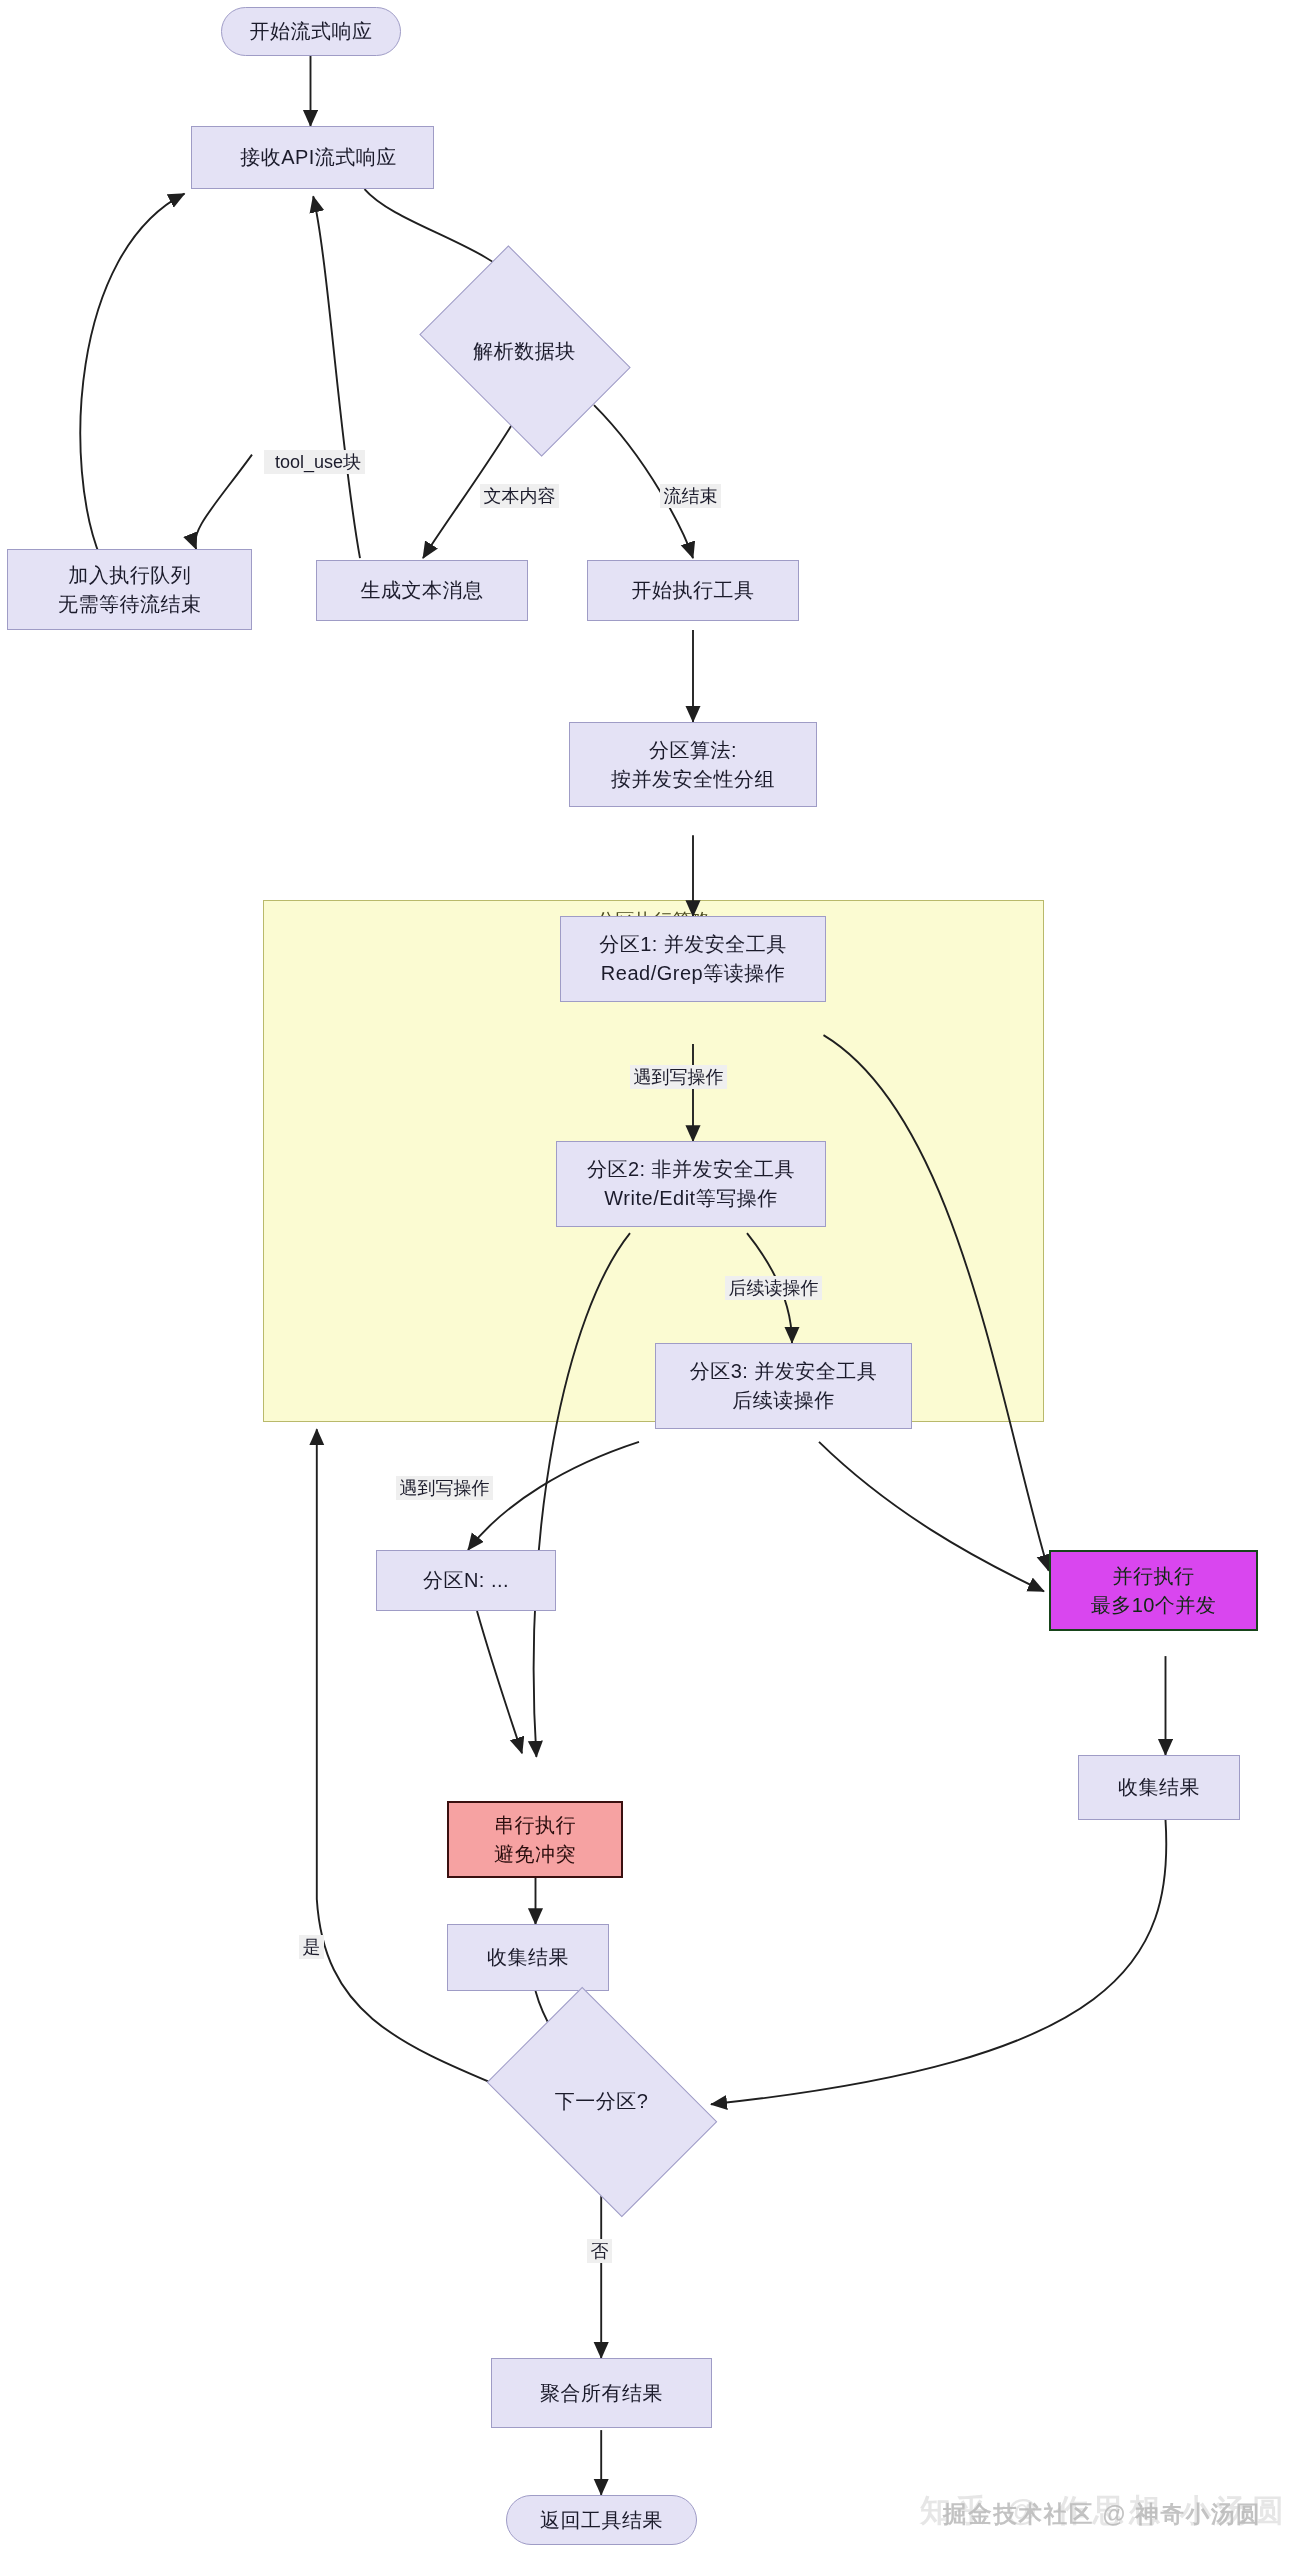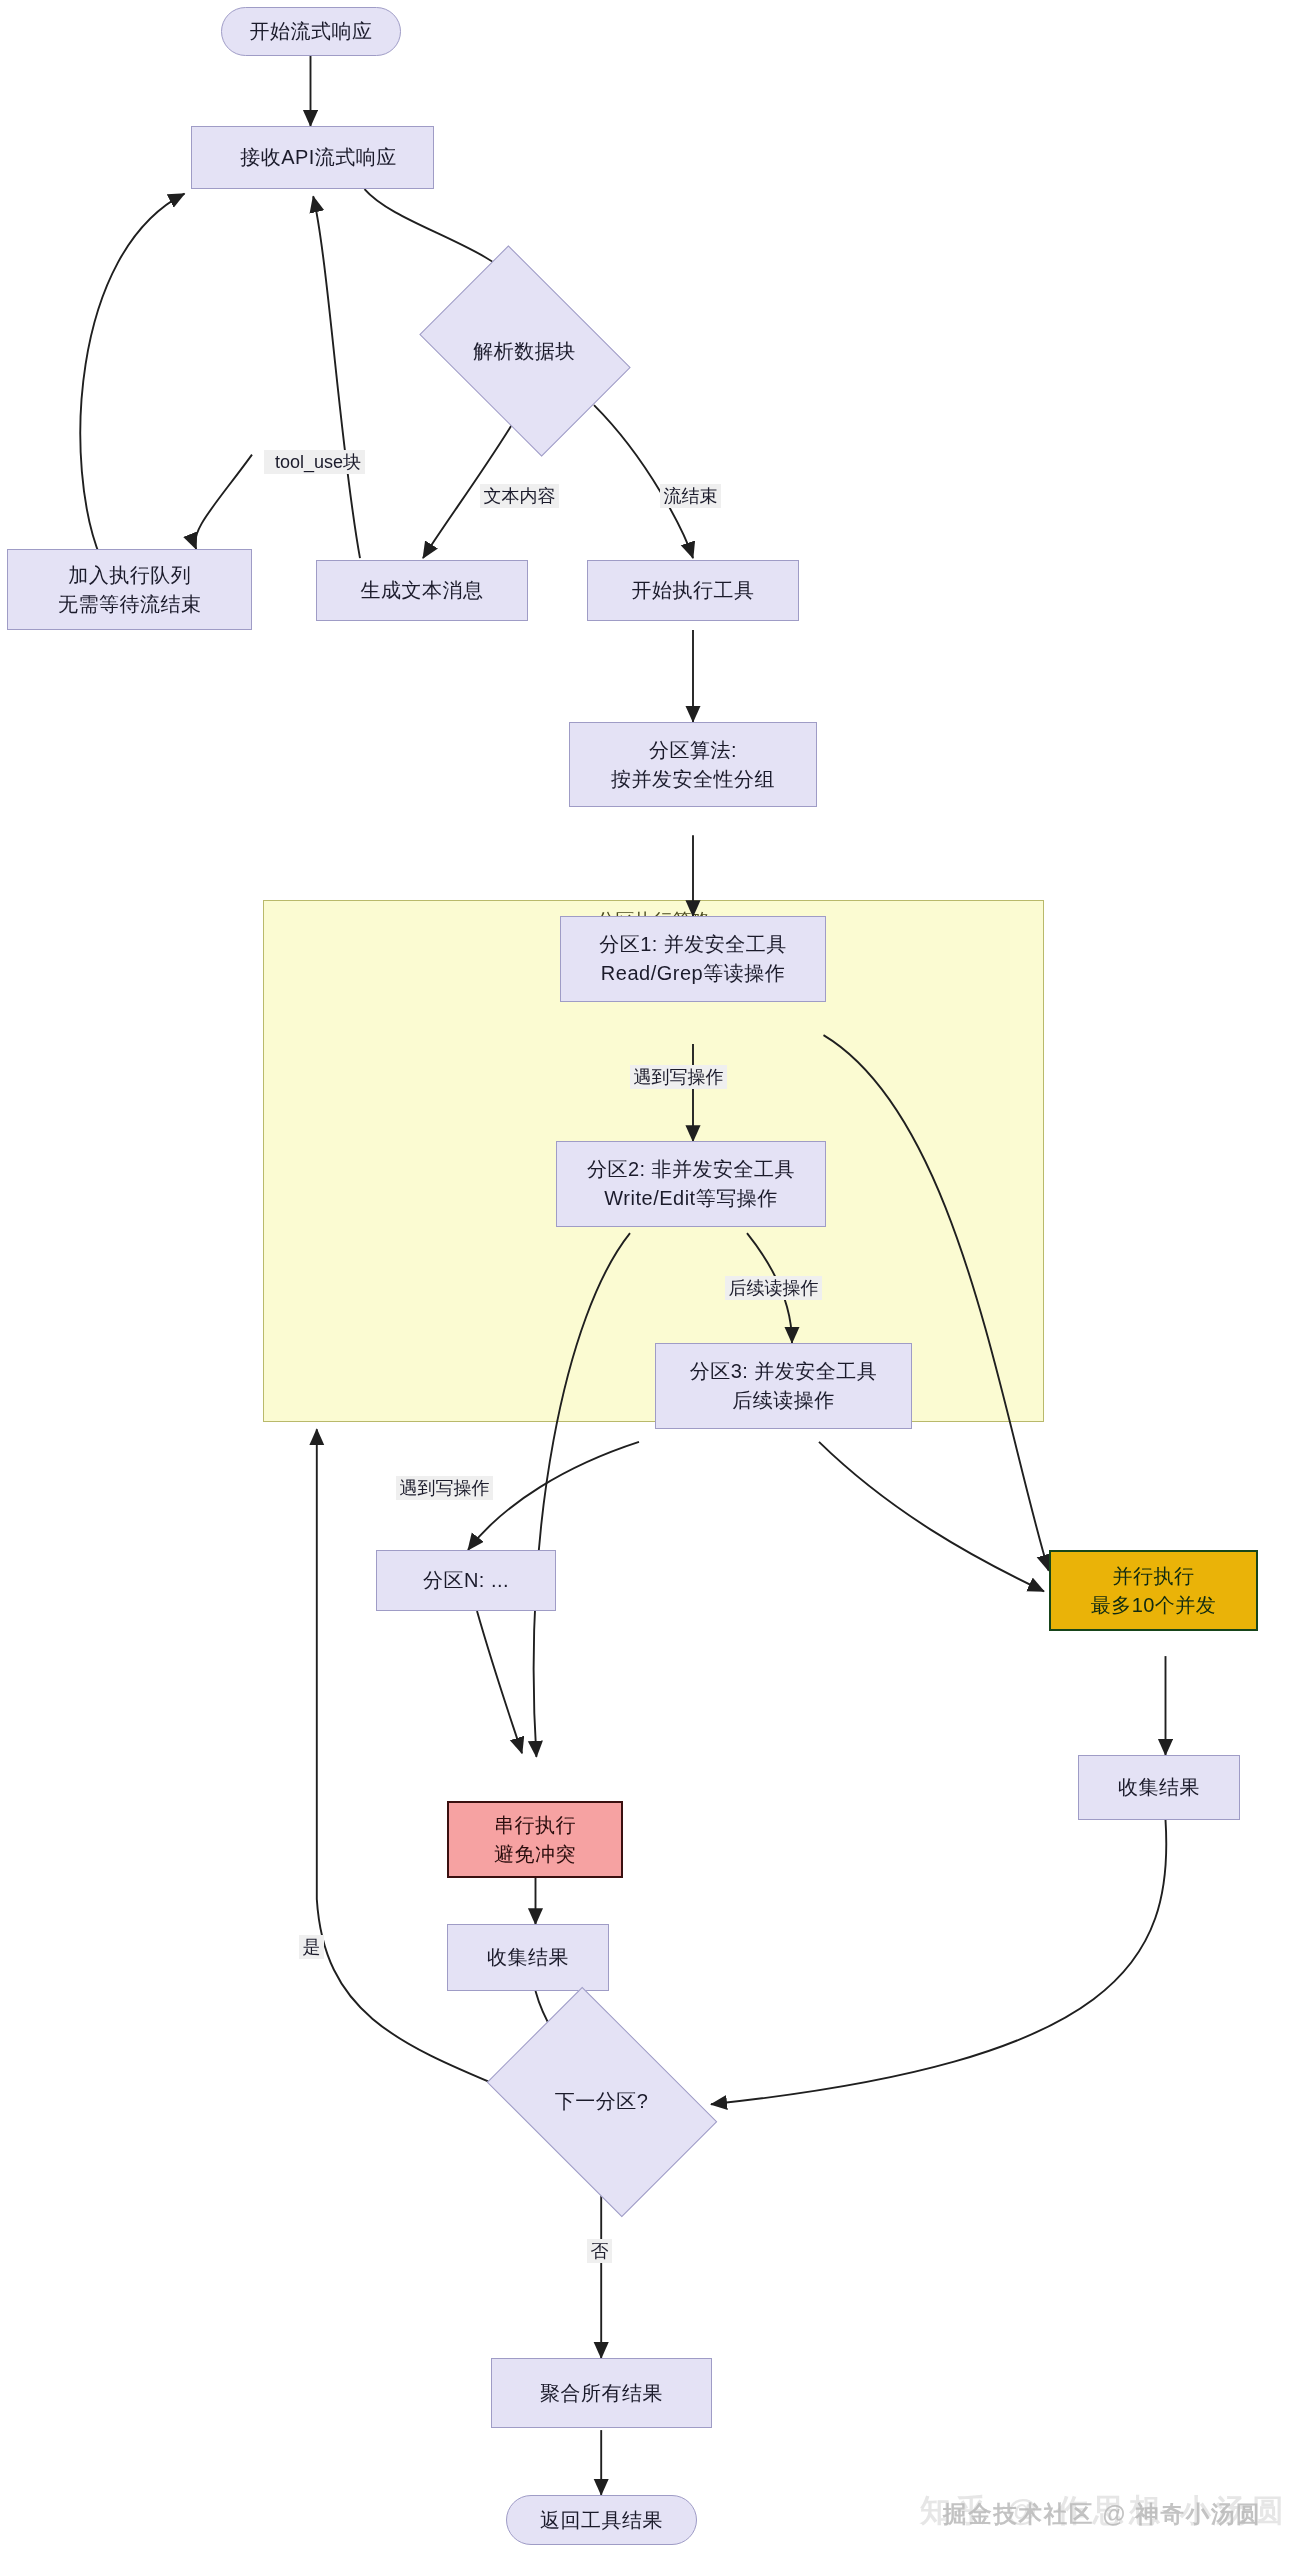--- a/index.html
+++ b/index.html
@@ -6,21 +6,21 @@
   body{font-family:"Liberation Sans","DejaVu Sans",sans-serif;}
   #canvas{position:relative;width:1296px;height:2576px;background:#fff;overflow:hidden;border-radius:26px;}
   svg#wires{position:absolute;left:0;top:0;width:1296px;height:2576px;pointer-events:none;}
 
   .node{position:absolute;box-sizing:border-box;display:flex;flex-direction:column;
         align-items:center;justify-content:center;text-align:center;
         background:#e4e2f5;border:1.4px solid #9f9cc6;color:#1b1b2b;
         font-size:20px;line-height:1.45;letter-spacing:0.5px;}
   .node .ln{display:block;white-space:nowrap;}
   .stadium{border-radius:899px;}
-  .green{background:#eab308;border:2.2px solid #17451a;color:#102a12;}
+  .green{background:#d946ef;border:2.2px solid #17451a;color:#102a12;}
   .red{background:#f6a2a2;border:2.3px solid #3a1010;color:#2a0d0d;margin-top:44px;}
   .diamond{background:transparent;border:none;text-align:right;}
   .diamond .dshape{position:absolute;left:50%;top:50%;width:100%;height:100%;
       transform:translate(-50%,-50%) rotate(45deg);background:#e4e2f5;
       border:1.4px solid #9f9cc6;box-sizing:border-box;}
   .diamond .dtext{position:relative;z-index:2;font-size:20px;color:#1b1b2b;white-space:nowrap;}
 
   .subgraph{position:absolute;box-sizing:border-box;background:#fbfbd2;
             border:1.4px solid #b9b96b;}
   .subgraph-title{position:absolute;top:7.2px;left:0;width:100%;text-align:center;

